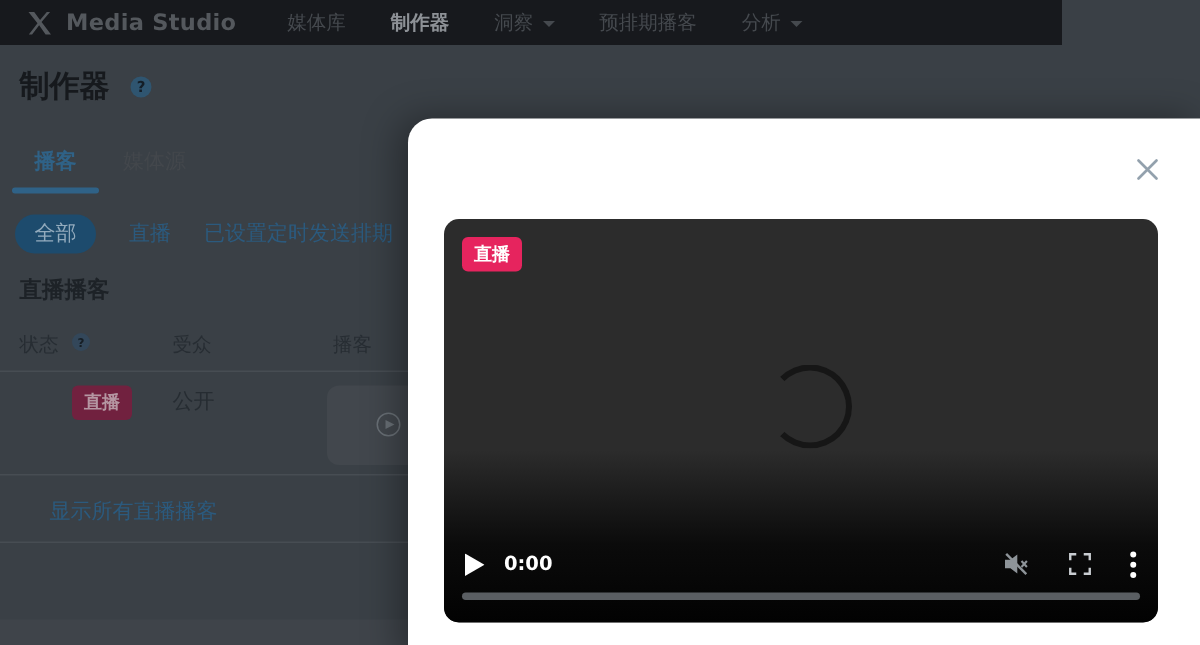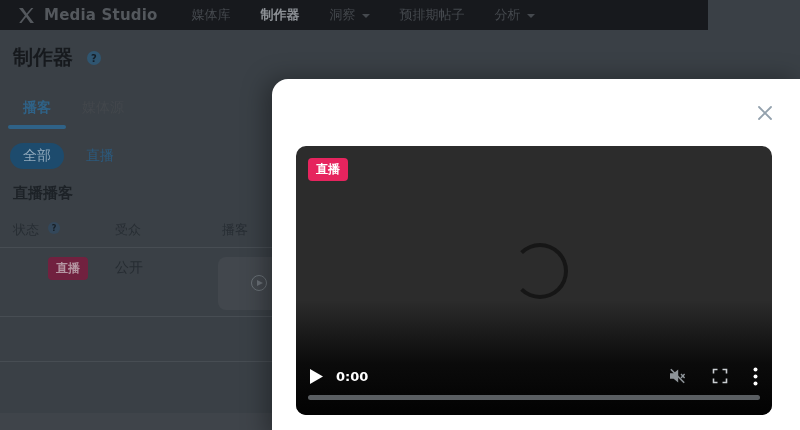--- a/index.html
+++ b/index.html
@@ -102,57 +102,59 @@
         <span>媒体库</span>
       </div>
       <div class="nav-item active">
         <span>制作器</span>
       </div>
       <div class="nav-item">
         <span>洞察</span>
         <span class="chev"></span>
       </div>
       <div class="nav-item">
-        <span>预排期帖子</span>
+        <span>预排期播客</span>
       </div>
       <div class="nav-item">
         <span>分析</span>
         <span class="chev"></span>
       </div>
     </div>
   </div>
 
   <div class="page-title">制作器</div>
   <div class="info-icon">?</div>
 
   <div class="tab tab-1">播客</div>
   <div class="tab tab-2">媒体源</div>
   <div class="tab-underline"></div>
 
   <div class="filters">
     <div class="filter-pill">全部</div>
     <div class="filter-link">直播</div>
+    <div class="filter-link">已设置定时发送排期</div>
   </div>
 
   <div class="section-title sec-live">直播播客</div>
 
   <div class="thead-cell th-status">状态</div>
   <div class="info-icon-sm">?</div>
   <div class="thead-cell th-aud">受众</div>
   <div class="thead-cell th-pod">播客</div>
 
   <div class="divider dv1"></div>
 
   <div class="row-badge">直播</div>
   <div class="row-aud">公开</div>
   <div class="row-thumb">
     <div class="thumb-play"></div>
   </div>
 
   <div class="divider dv2"></div>
+  <div class="show-all-link">显示所有直播播客</div>
   <div class="divider dv3"></div>
 
   <div class="bottom-strip"></div>
 </div>
 
 <div class="modal">
   <div class="modal-close">
     <svg width="20" height="20" viewBox="0 0 20 20">
       <path d="M4 4 L16 16 M16 4 L4 16" stroke="#93a1ad" stroke-width="1.8" stroke-linecap="round"></path>
     </svg>

